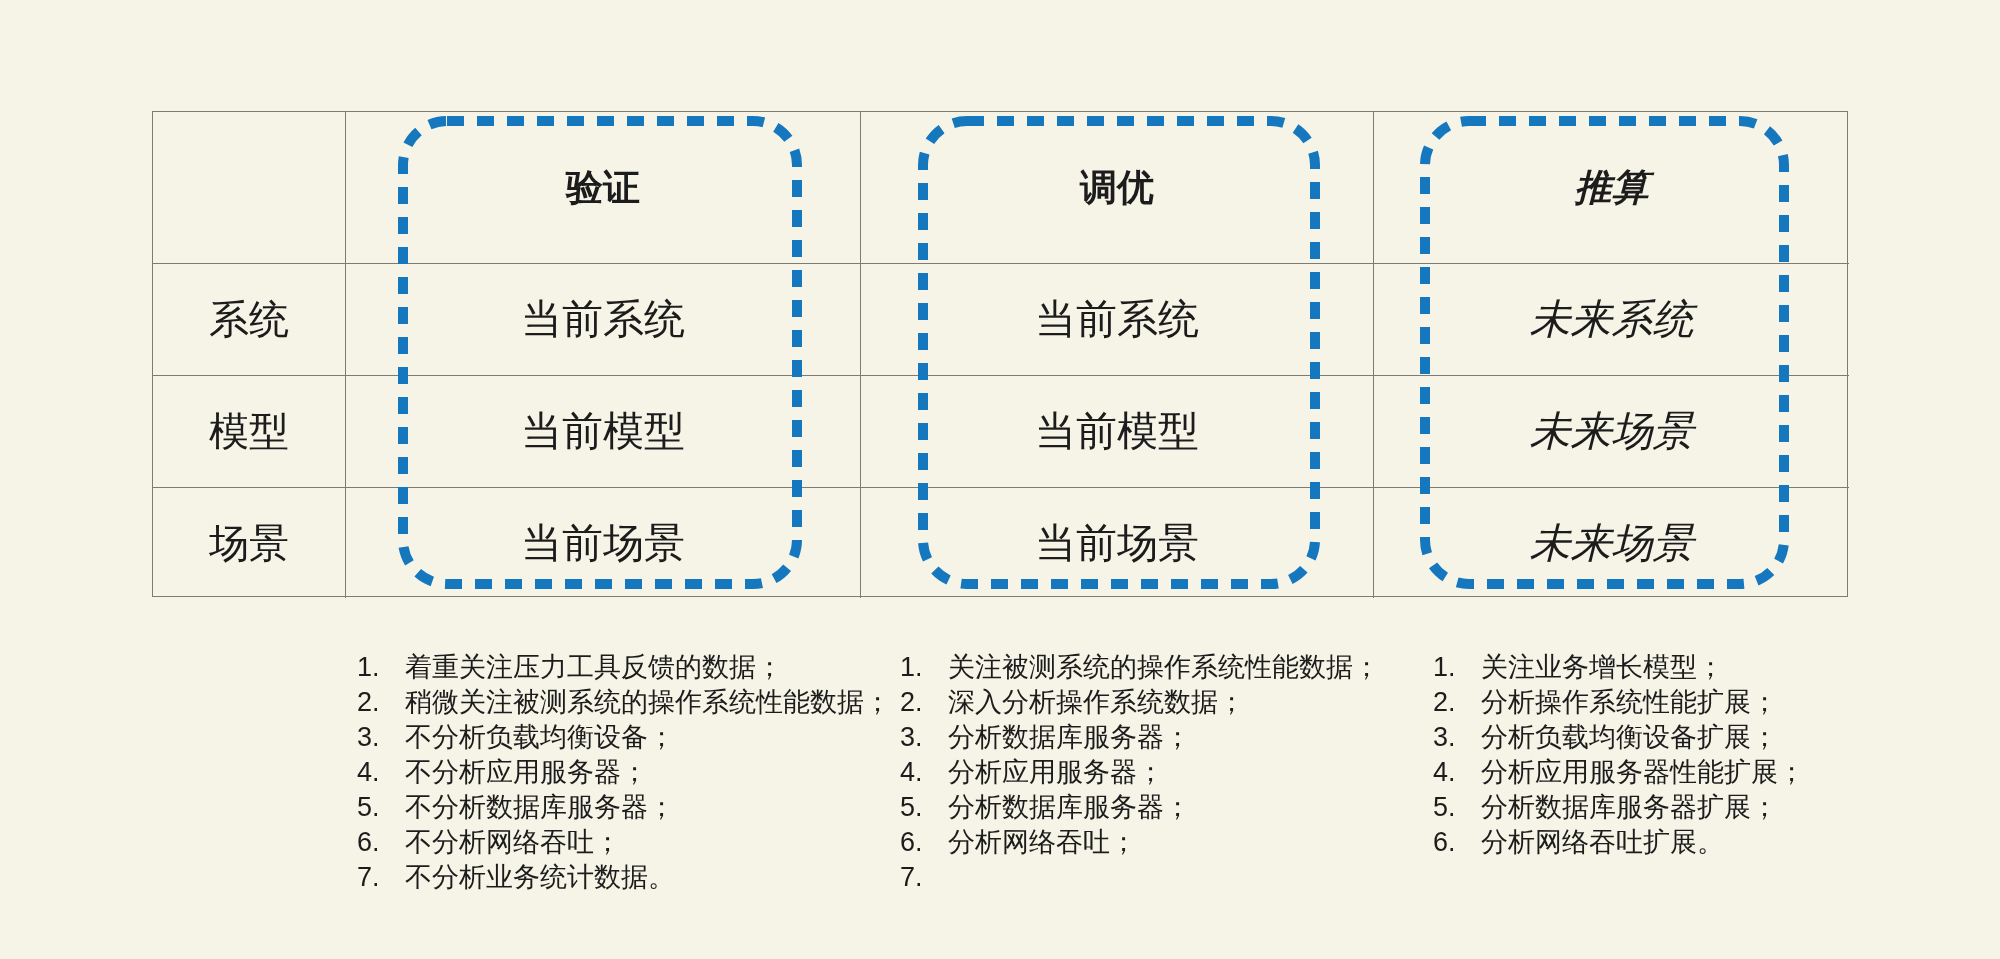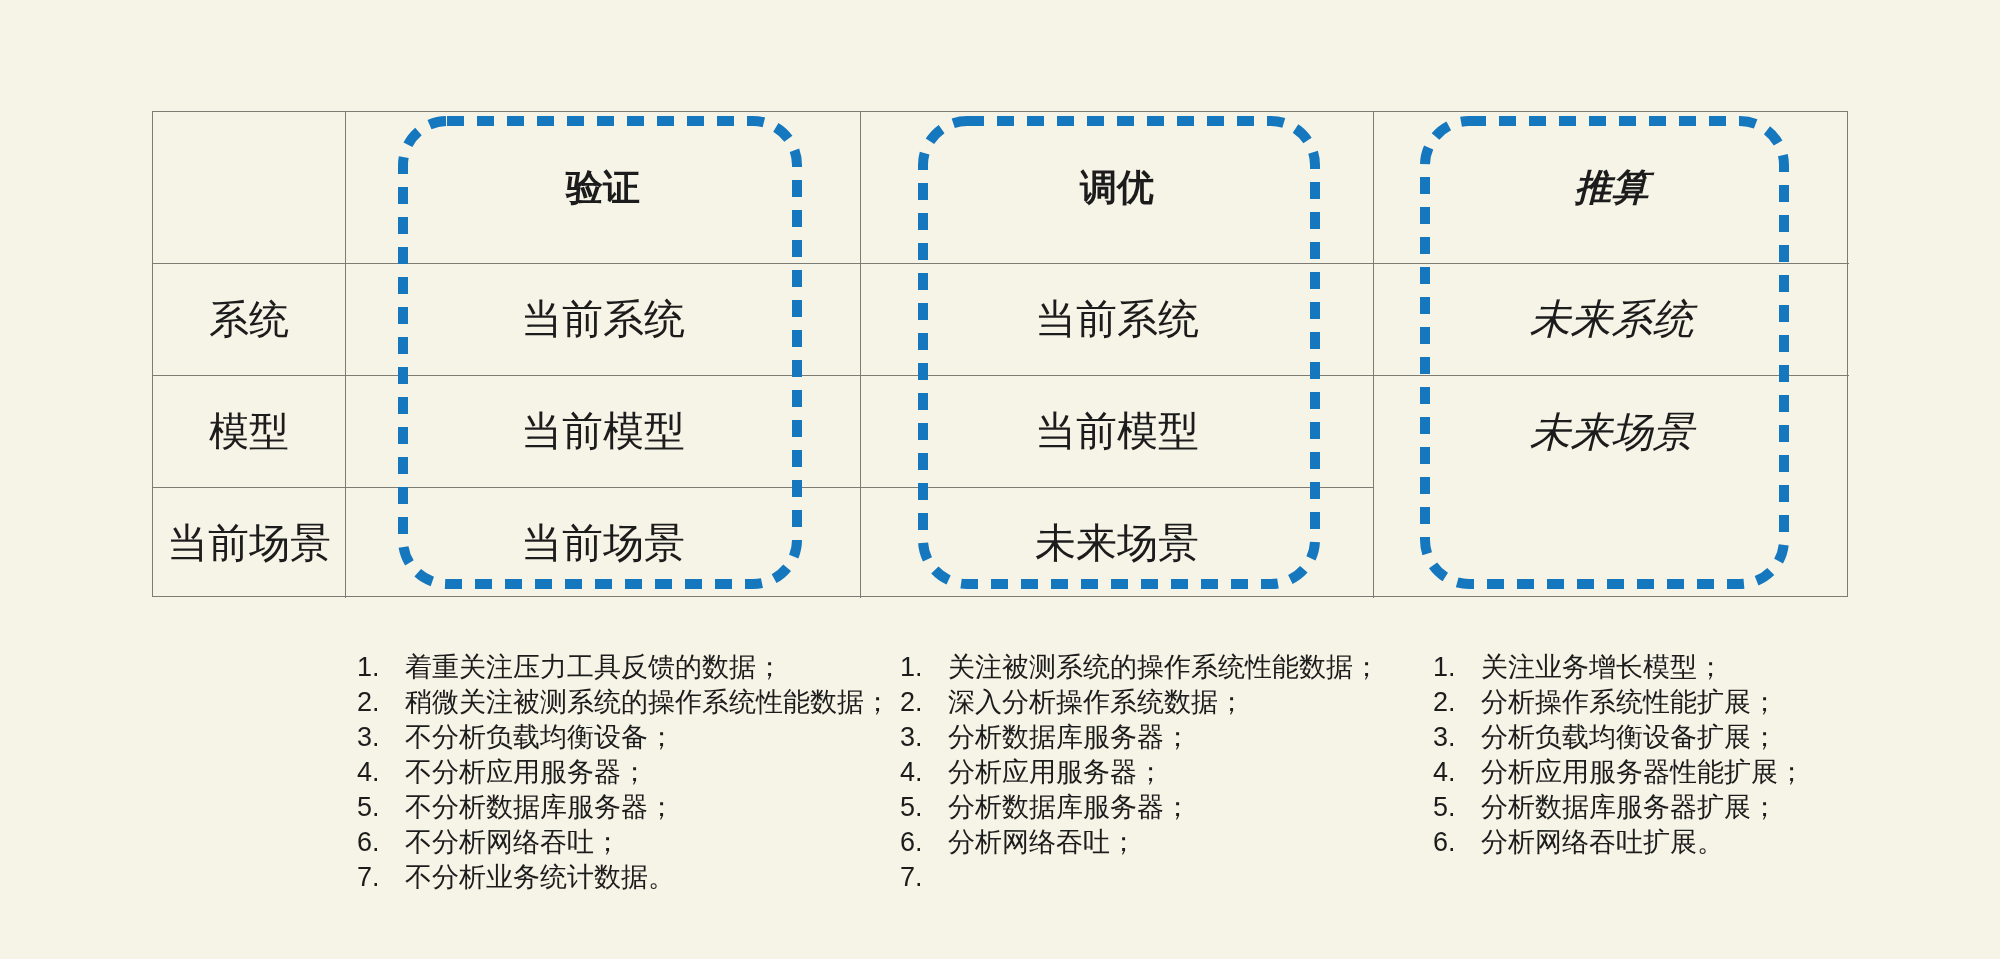--- a/index.html
+++ b/index.html
@@ -82,20 +82,21 @@
     <div class="cell row-header">系统</div>
     <div class="cell body-cell">当前系统</div>
     <div class="cell body-cell">当前系统</div>
     <div class="cell body-cell">未来系统</div>
 
     <div class="cell row-header">模型</div>
     <div class="cell body-cell">当前模型</div>
     <div class="cell body-cell">当前模型</div>
     <div class="cell body-cell">未来场景</div>
 
+    <div class="cell row-header">场景</div>
     <div class="cell body-cell">当前场景</div>
     <div class="cell body-cell">当前场景</div>
     <div class="cell body-cell">未来场景</div>
   </div>
 
   <svg id="dash-validation" class="dash-svg" width="404" height="473" viewBox="0 0 404 473">
     <rect class="dash-rect" x="5" y="5" width="394" height="463" rx="44" ry="44"></rect>
   </svg>
   <svg id="dash-tuning" class="dash-svg" width="402" height="473" viewBox="0 0 402 473">
     <rect class="dash-rect" x="5" y="5" width="392" height="463" rx="44" ry="44"></rect>

